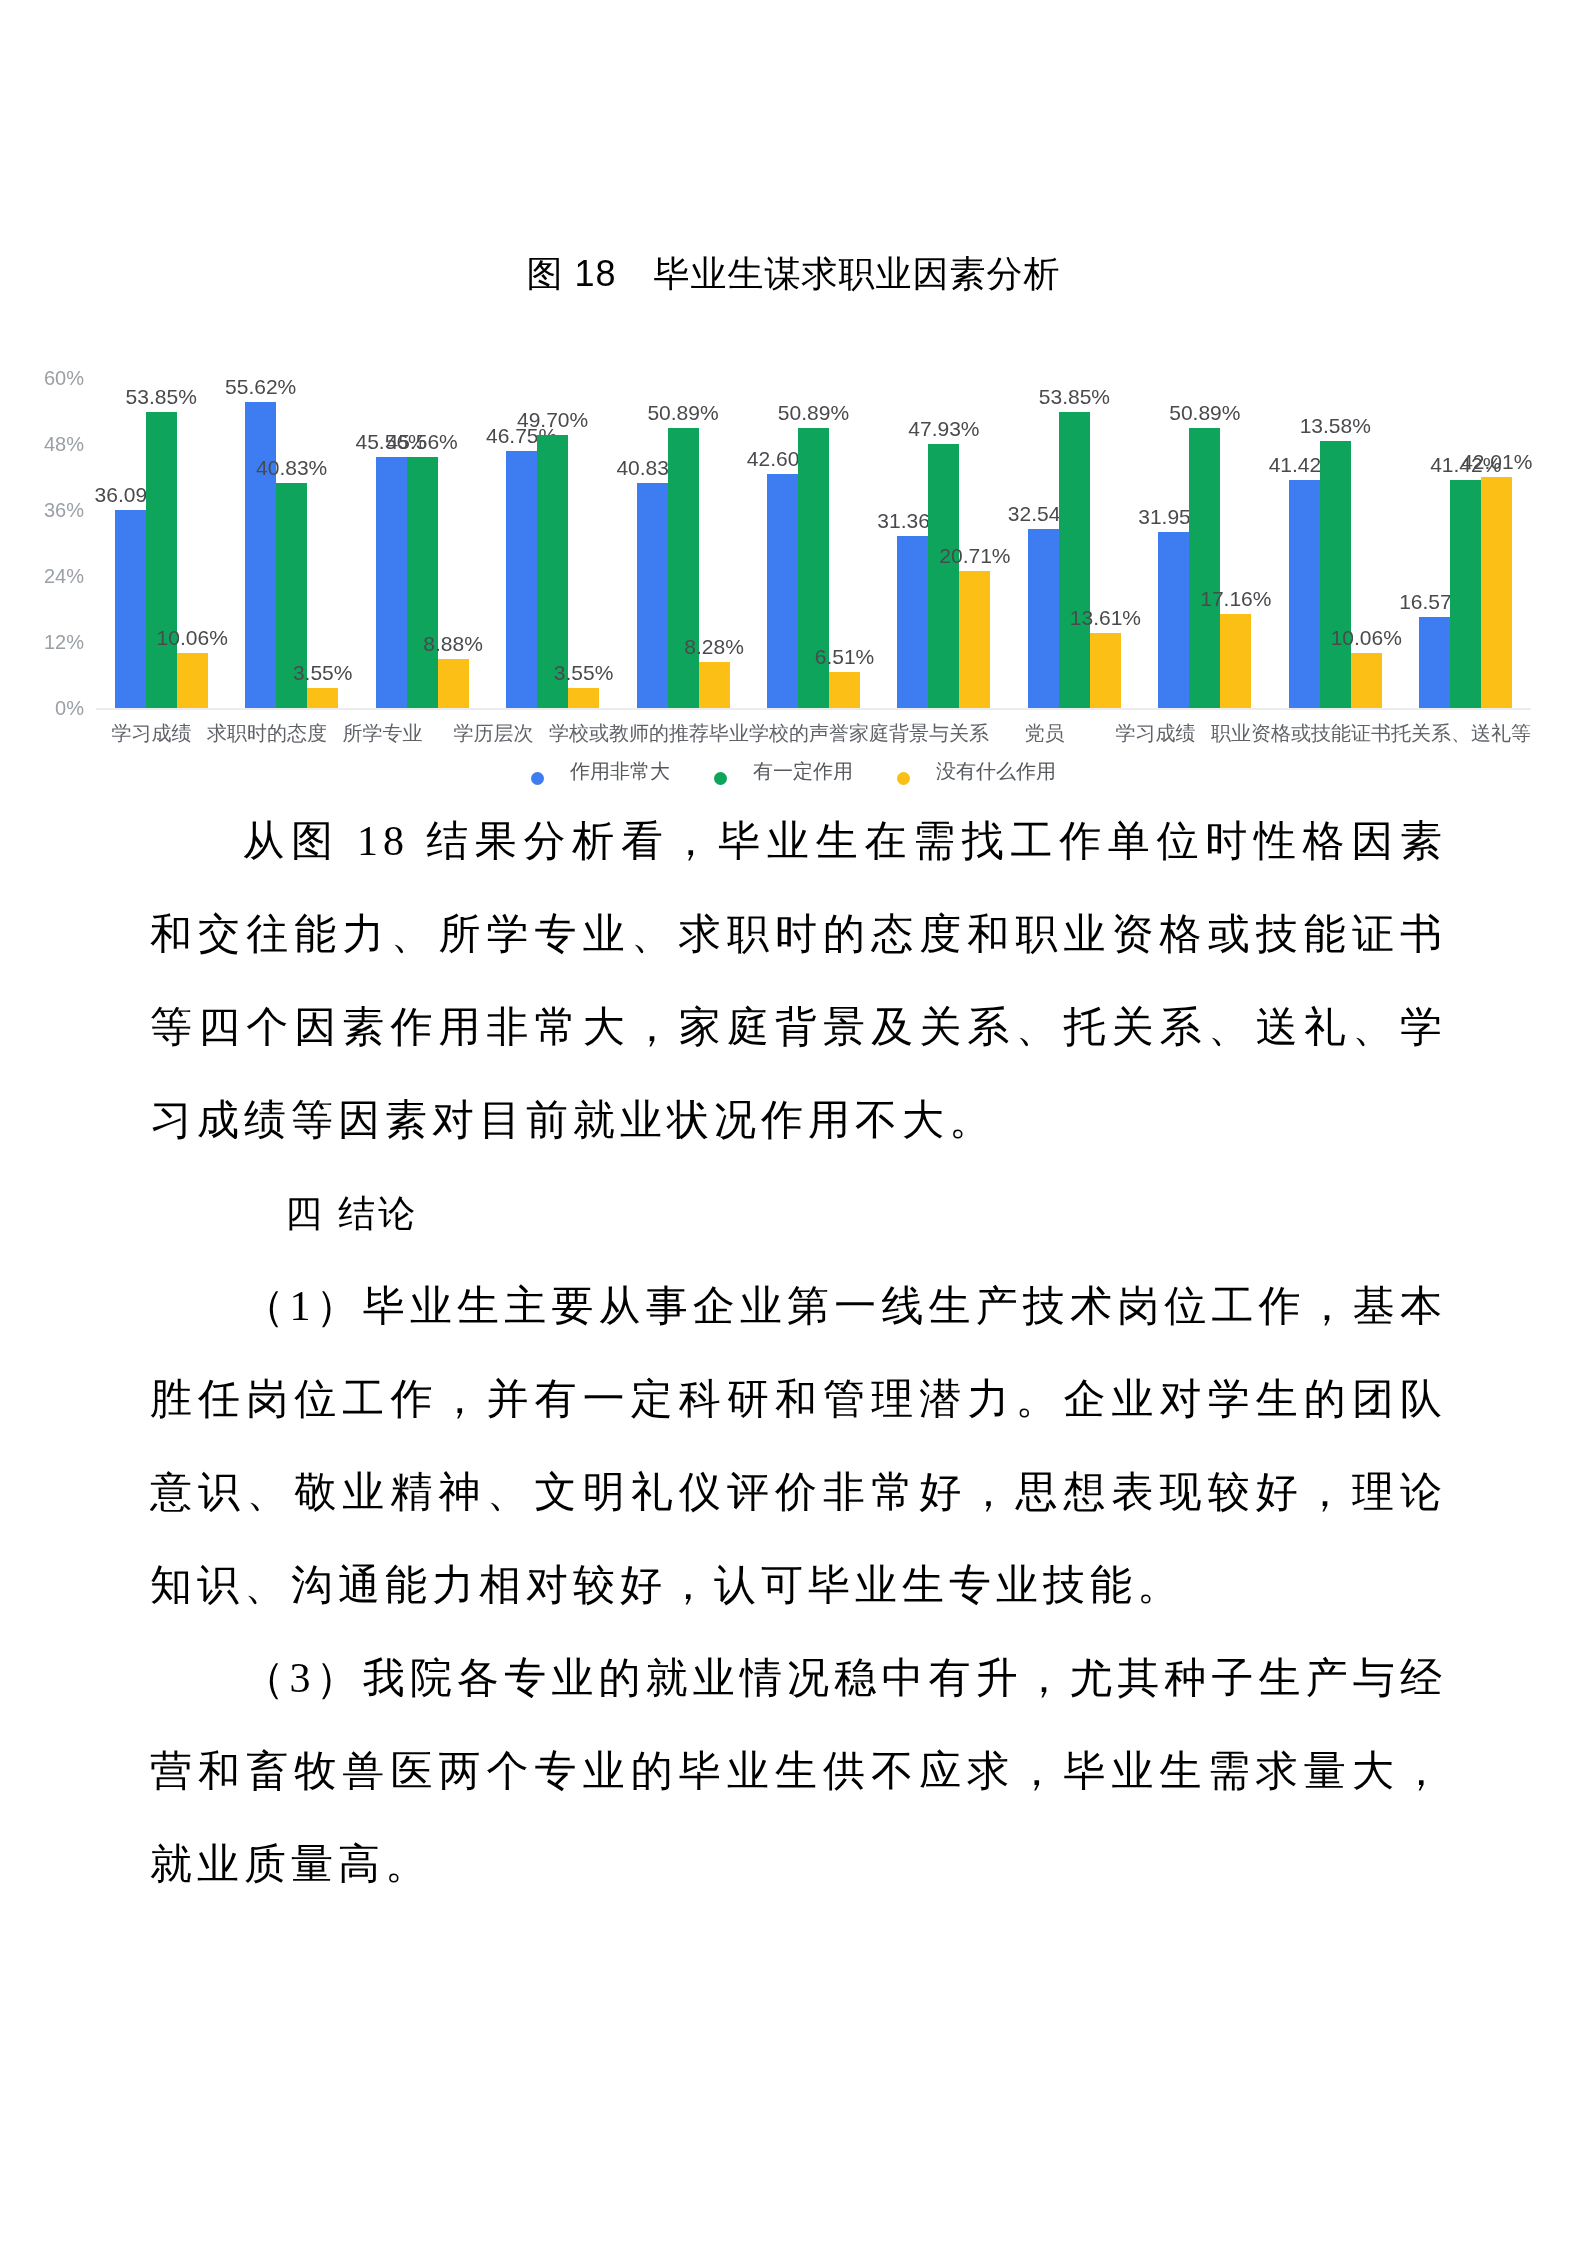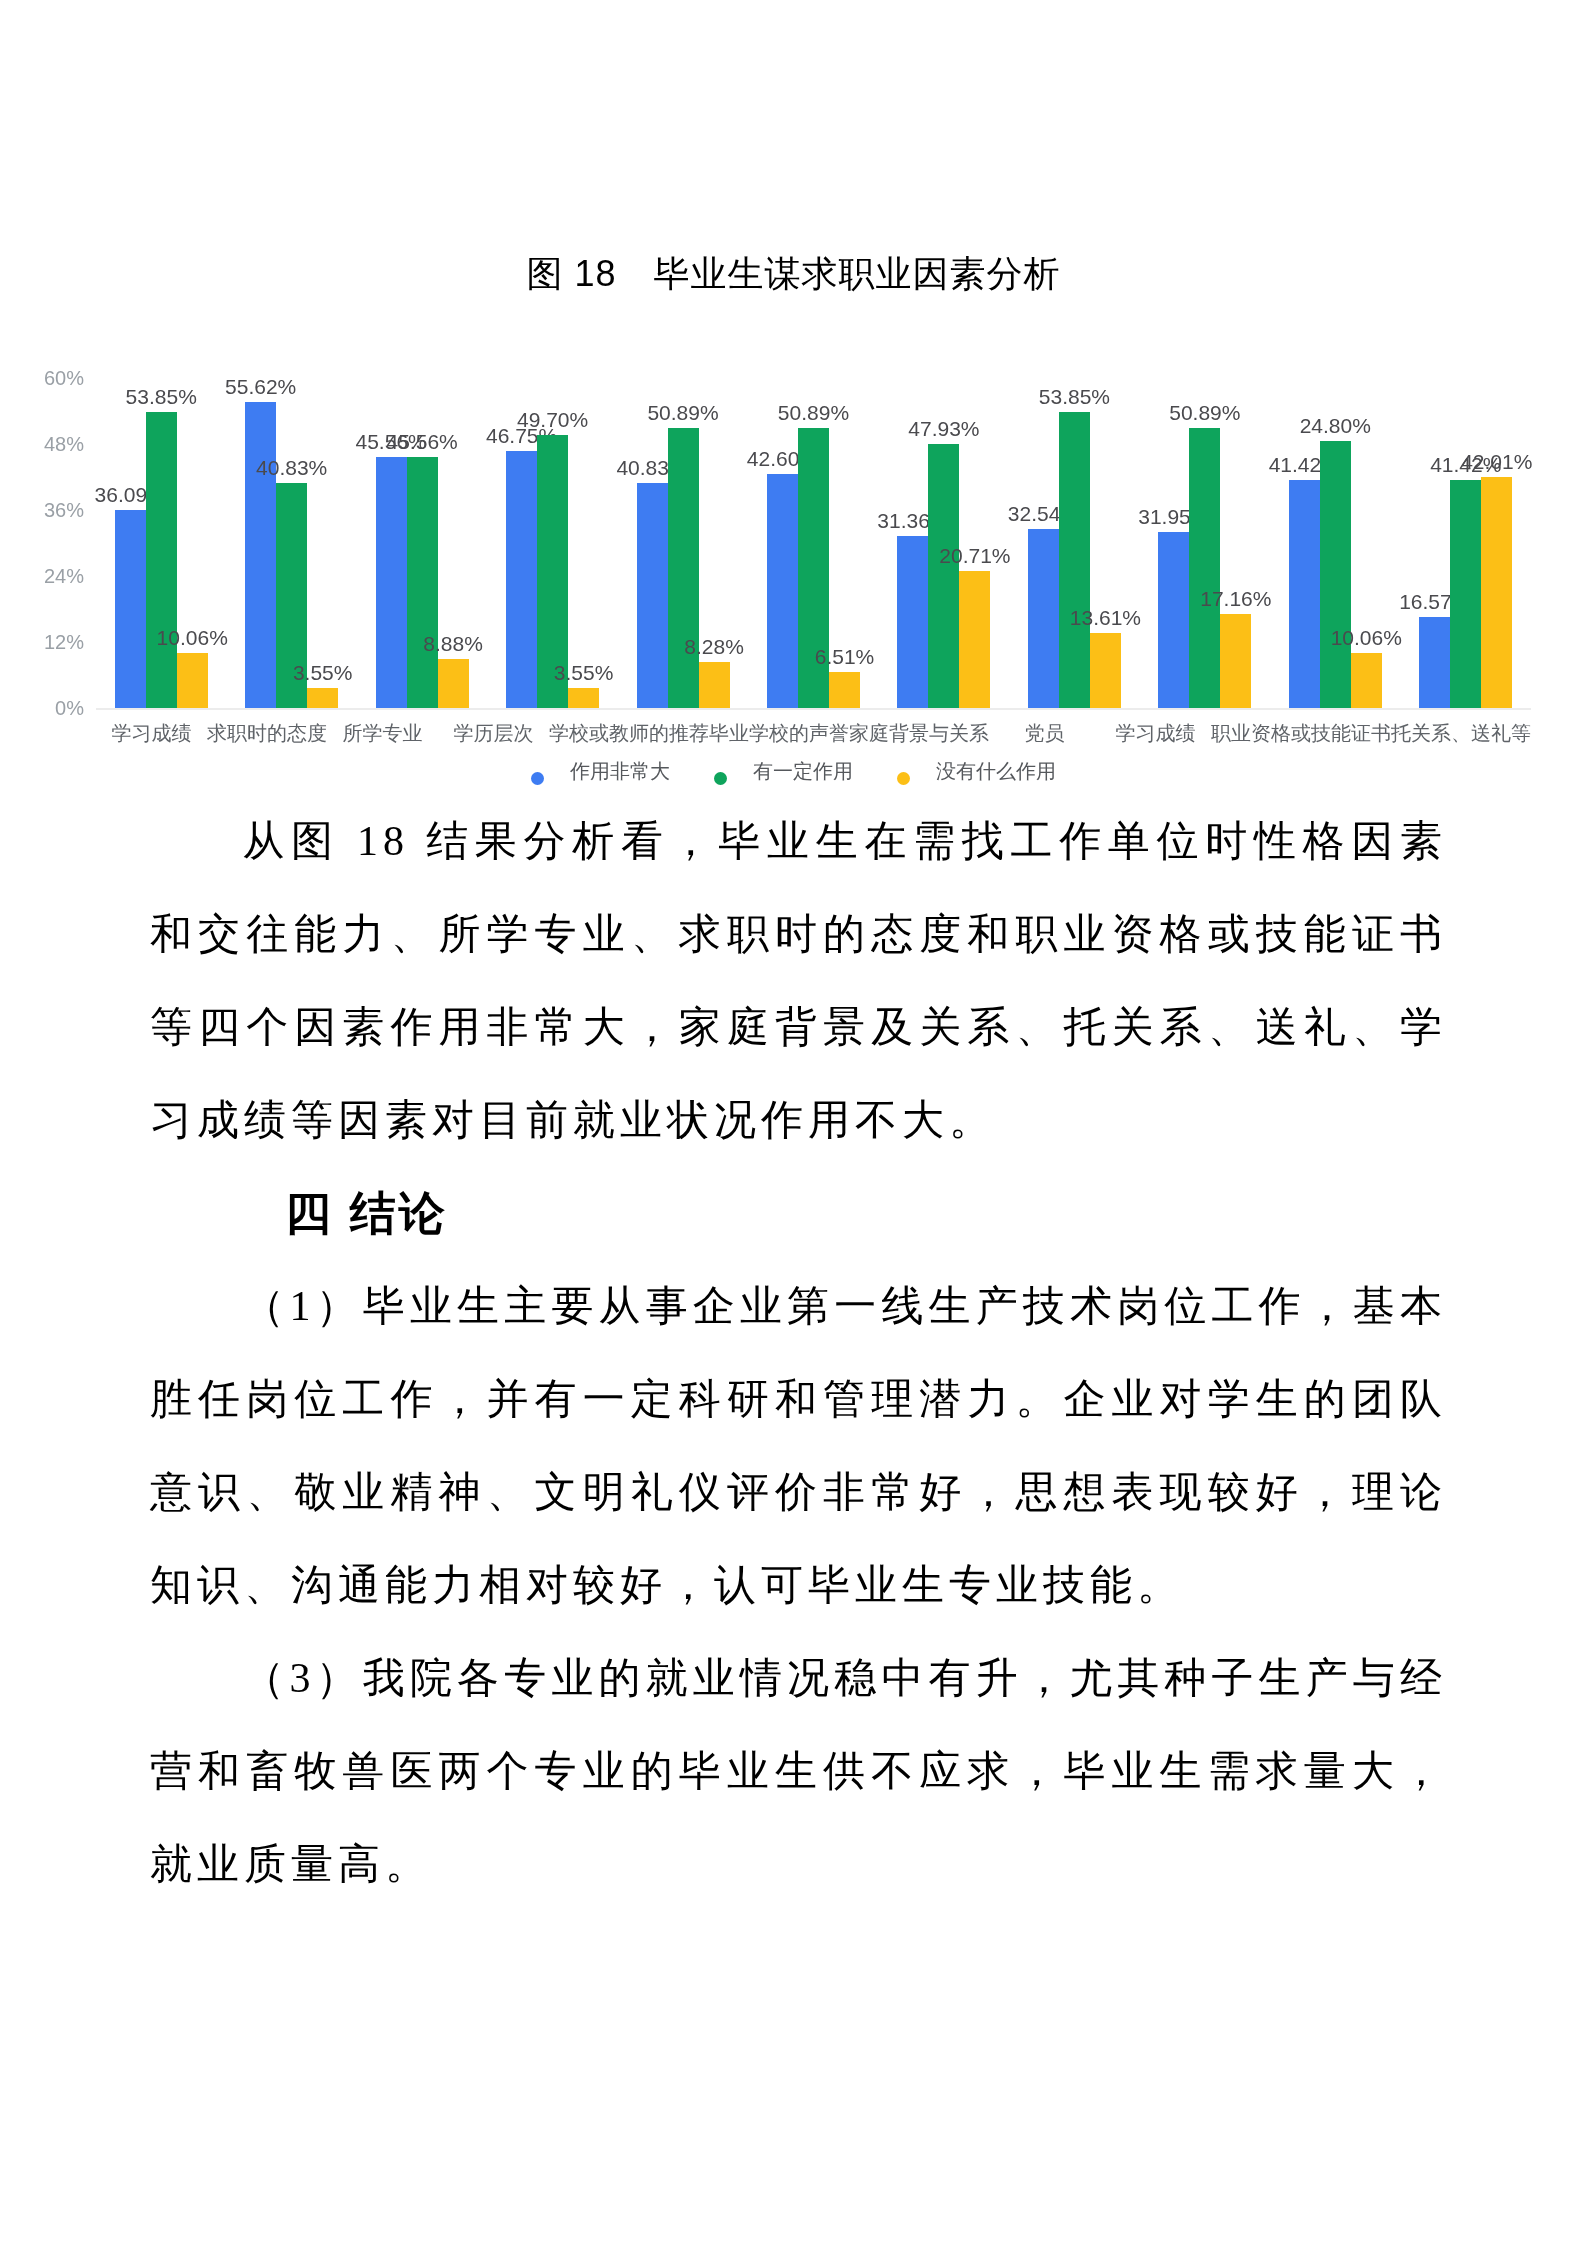--- a/index.html
+++ b/index.html
@@ -54,21 +54,21 @@
   
   .bodytext {
     position:absolute; left:150px; top:795px; width:1297px;
     font-family:"Liberation Serif", serif;
     font-size:42px; line-height:93px; color:#000000;
     text-align:justify; letter-spacing:5px;
   }
   .bodytext p { text-indent:2.2em; margin:0; }
   .section-heading {
     font-family:"Liberation Sans", sans-serif;
-    font-size:46px; font-weight:bold; line-height:93px;
+    font-size:37px; font-weight:normal; line-height:93px;
     padding-left:135px; letter-spacing:3px;
   }
 </style>
 </head>
 <body>
 
 <div class="page">
 
   <div class="fig-title">图 18　毕业生谋求职业因素分析</div>
 
@@ -180,21 +180,21 @@
             </div>
             <div class="bar" style="height: 94.38px; background: rgb(252, 191, 22);">
               <div class="val">17.16%</div>
             </div>
           </div>
           <div class="group">
             <div class="bar" style="height: 227.81px; background: rgb(62, 124, 242);">
               <div class="val">41.42%</div>
             </div>
             <div class="bar" style="height: 266.86px; background: rgb(14, 164, 92);">
-              <div class="val">24.80%</div>
+              <div class="val">13.58%</div>
             </div>
             <div class="bar" style="height: 55.33px; background: rgb(252, 191, 22);">
               <div class="val">10.06%</div>
             </div>
           </div>
           <div class="group">
             <div class="bar" style="height: 91.135px; background: rgb(62, 124, 242);">
               <div class="val">16.57%</div>
             </div>
             <div class="bar" style="height: 227.81px; background: rgb(14, 164, 92);">

